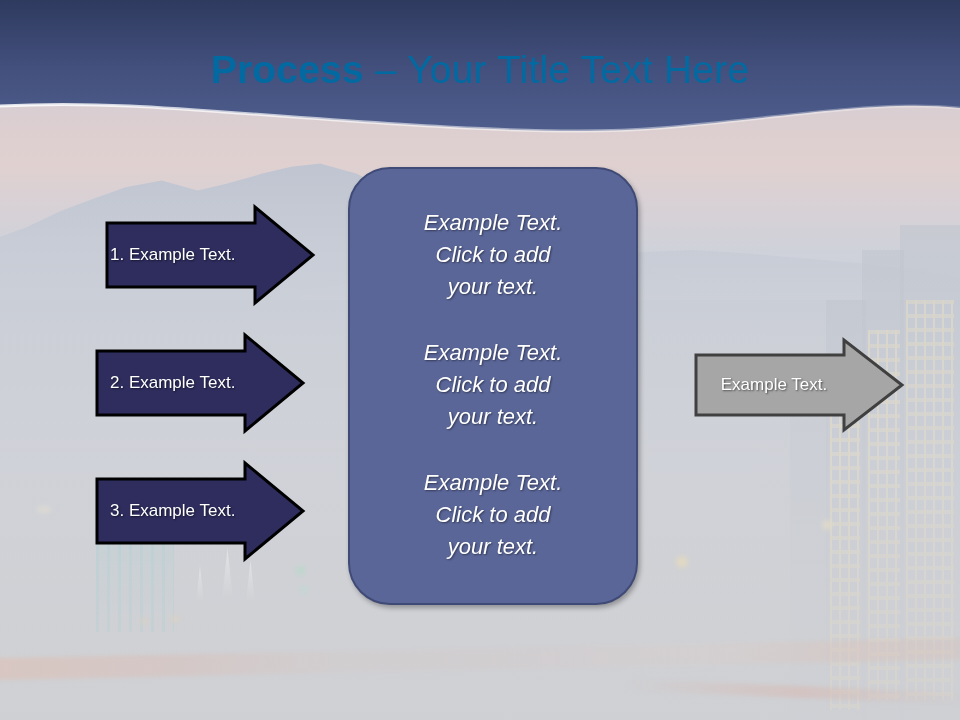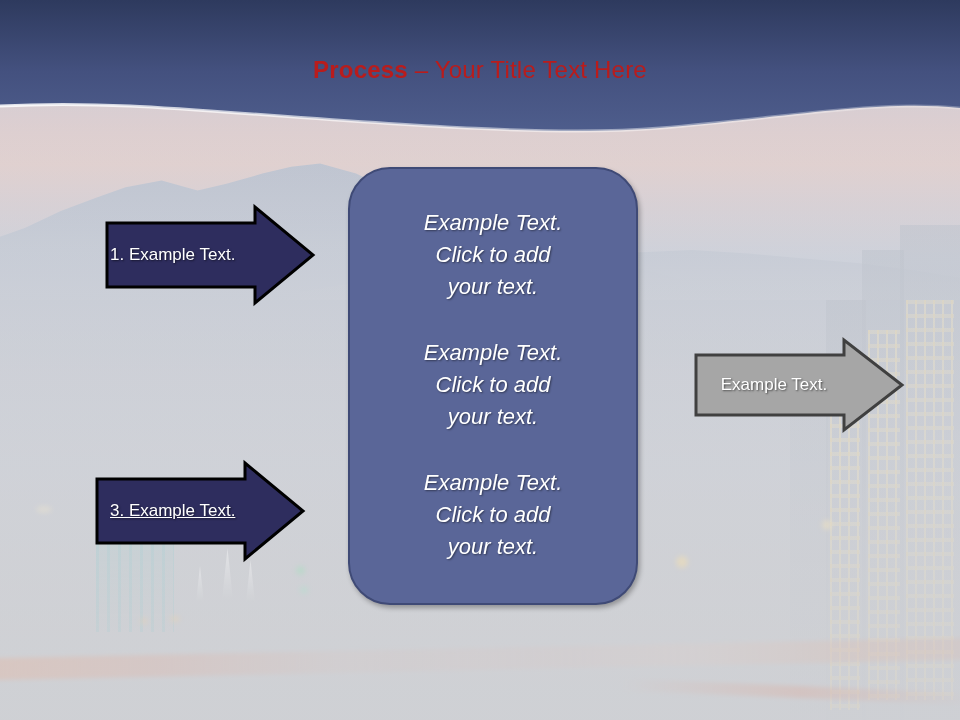--- a/index.html
+++ b/index.html
@@ -152,22 +152,22 @@
     position: absolute;
     left: 0; top: 0;
     width: 960px; height: 140px;
   }
   .banner svg { display: block; }
   .title {
     position: absolute;
     left: 0; top: 49px;
     width: 960px;
     text-align: center;
-    color: #b91c1c;
-    font-size: 24px;
+    color: #0369a1;
+    font-size: 39px;
     line-height: 42px;
     letter-spacing: .2px;
     white-space: nowrap;
   }
   .title .strong { font-weight: bold; }
   .title .rest { font-weight: normal; }
 
   
   .arrow {
     position: absolute;
@@ -269,26 +269,32 @@
     </div>
   </div>
 
   <div class="arrow nav" style="left:95px;top:205px;width:210px;height:100px;padding-left:10px;">
     <svg width="210" height="100" viewBox="0 0 210 100" xmlns="http://www.w3.org/2000/svg">
       <polygon points="2,18 150,18 150,2 208,50 150,98 150,82 2,82" fill="#2e2d5e" stroke="#000000" stroke-width="3" stroke-linejoin="miter"></polygon>
     </svg>
     <div class="lbl" style="top:40px;left:15px;width:140px;">1. Example Text.</div>
   </div>
 
+  <div class="arrow nav" style="left:95px;top:333px;width:210px;height:100px;">
+    <svg width="210" height="100" viewBox="0 0 210 100" xmlns="http://www.w3.org/2000/svg">
+      <polygon points="2,18 150,18 150,2 208,50 150,98 150,82 2,82" fill="#2e2d5e" stroke="#000000" stroke-width="3" stroke-linejoin="miter"></polygon>
+    </svg>
+    <div class="lbl" style="top:40px;left:15px;width:140px;">2. Example Text.</div>
+  </div>
 
   <div class="arrow nav" style="left:95px;top:461px;width:210px;height:100px;">
     <svg width="210" height="100" viewBox="0 0 210 100" xmlns="http://www.w3.org/2000/svg">
       <polygon points="2,18 150,18 150,2 208,50 150,98 150,82 2,82" fill="#2e2d5e" stroke="#000000" stroke-width="3" stroke-linejoin="miter"></polygon>
     </svg>
-    <div class="lbl" style="top:40px;left:15px;width:140px;text-decoration:underline;">3. Example Text.</div>
+    <div class="lbl" style="top:40px;left:15px;width:140px;">3. Example Text.</div>
   </div>
 
   <div class="centerbox">
     <div class="block">
       <div>Example Text.</div>
       <div>Click  to add</div>
       <div>your text.</div>
     </div>
     <div class="block">
       <div>Example Text.</div>

